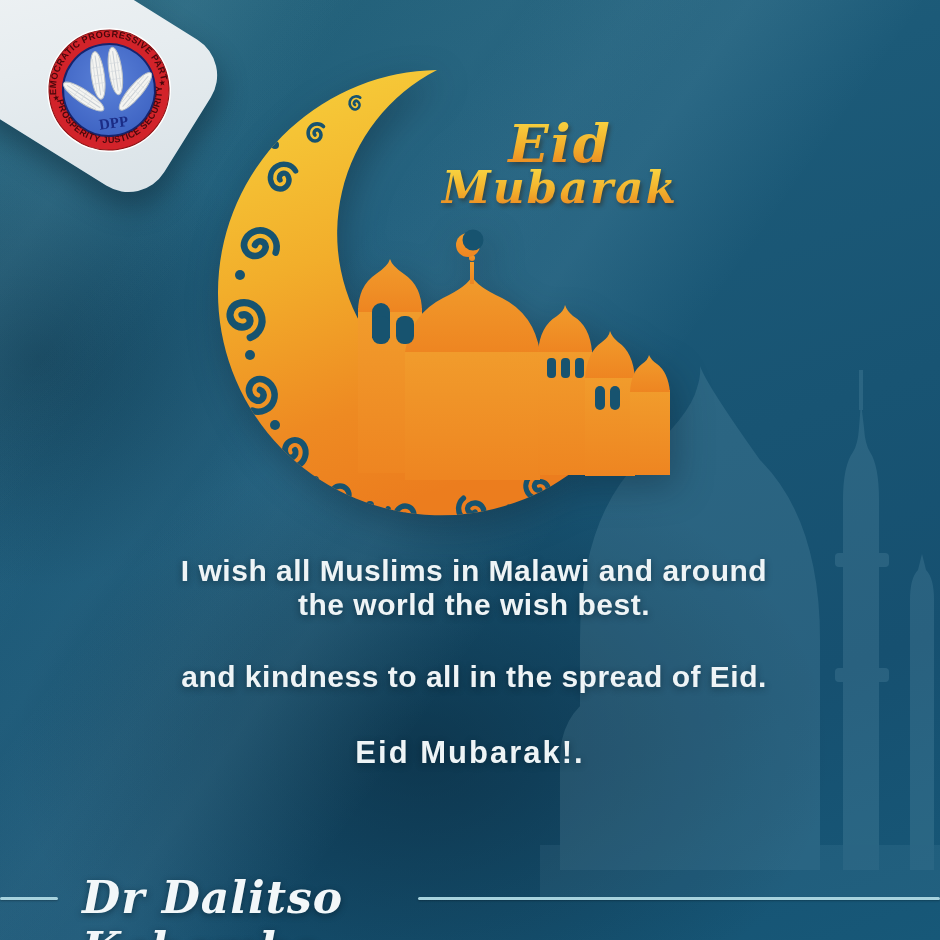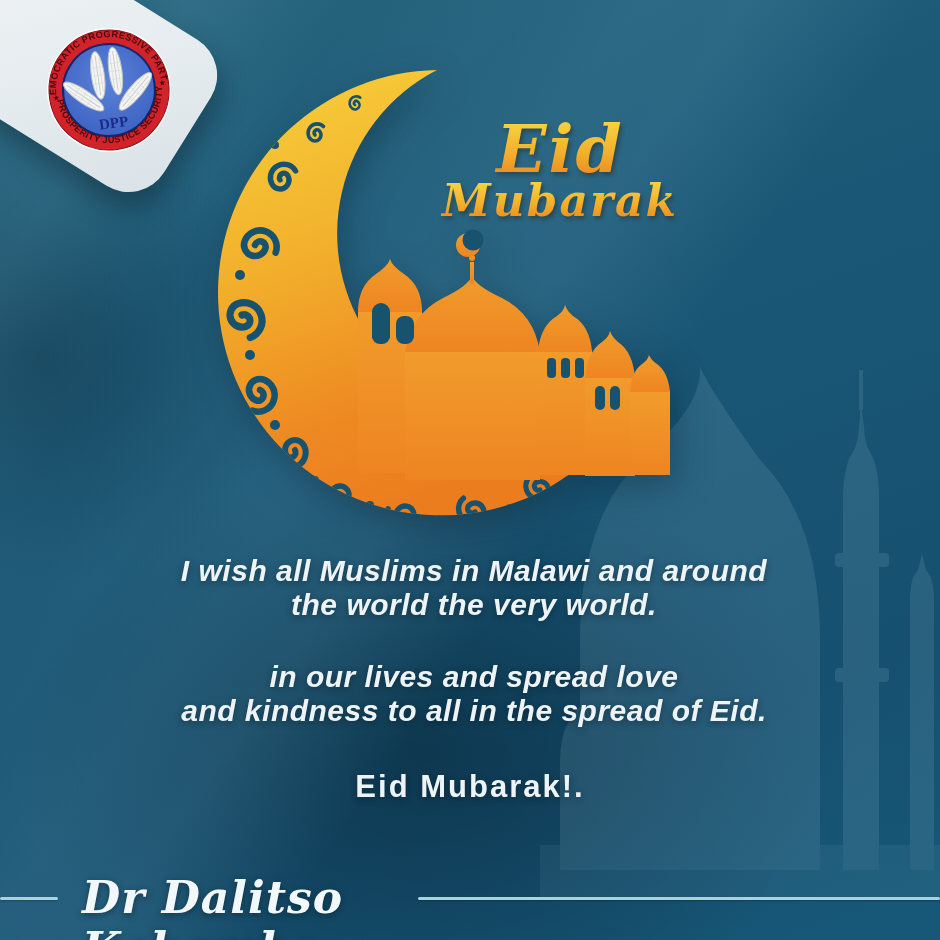--- a/index.html
+++ b/index.html
@@ -32,27 +32,27 @@
   .crescent{position:absolute;left:180px;top:50px;width:520px;height:520px;
     filter:drop-shadow(6px 12px 18px rgba(10,25,40,.35));}
   
   .title{position:absolute;left:340px;top:116px;width:440px;text-align:center;
     font-family:"DejaVu Serif",serif;font-style:italic;font-weight:bold;
     filter:drop-shadow(2px 3px 2px rgba(45,22,0,.40));}
   .title .t1,.title .t2{
     background:linear-gradient(180deg,#f8d843 0%,#f2b02c 55%,#ea8120 100%);
     -webkit-background-clip:text;background-clip:text;color:transparent;
     line-height:1.02;letter-spacing:2px;}
-  .title .t1{font-size:66px;}
+  .title .t1{font-size:53px;}
   .title .t2{font-size:44px;margin-top:-4px;}
   
   .message{position:absolute;left:0;top:554px;width:940px;text-align:center;
     color:#eef4f6;font-weight:bold;font-size:30px;line-height:34px;letter-spacing:.5px;
     text-shadow:0 2px 7px rgba(4,22,34,.45);}
-  .msg-block{margin:0 0 38px 8px;font-style:italic;}
+  .msg-block{margin:0 0 38px 8px;}
   .closing{margin-top:42px;font-size:31px;letter-spacing:2px;}
   
   .signature{position:absolute;left:82px;top:872px;width:340px;
     font-family:"DejaVu Serif",serif;font-style:italic;font-weight:bold;
     font-size:44px;color:#f2f7f9;letter-spacing:1px;
     text-shadow:0 2px 6px rgba(4,22,34,.5);}
   .rule{position:absolute;height:3px;background:#a7d3de;top:897px;border-radius:2px;
     box-shadow:0 1px 2px rgba(0,0,0,.25);}
   .rule-left{left:0;width:58px;}
   .rule-right{left:418px;width:522px;}
@@ -209,24 +209,23 @@
   </svg>
 
   <div class="title">
     <div class="t1">Eid</div>
     <div class="t2">Mubarak</div>
   </div>
 
   <div class="message">
     <div class="msg-block">
       <div>I wish all Muslims in Malawi and around</div>
-      <div>the world the very world.</div>
+      <div>the world the wish best.</div>
     </div>
     <div class="msg-block">
-      <div>in our lives and spread love</div>
       <div>and kindness to all in the spread of Eid.</div>
     </div>
     <div class="closing">Eid Mubarak!.</div>
   </div>
 
   <div class="rule rule-left"></div>
   <div class="signature">Dr Dalitso Kabambe</div>
   <div class="rule rule-right"></div>
 
 </div>

